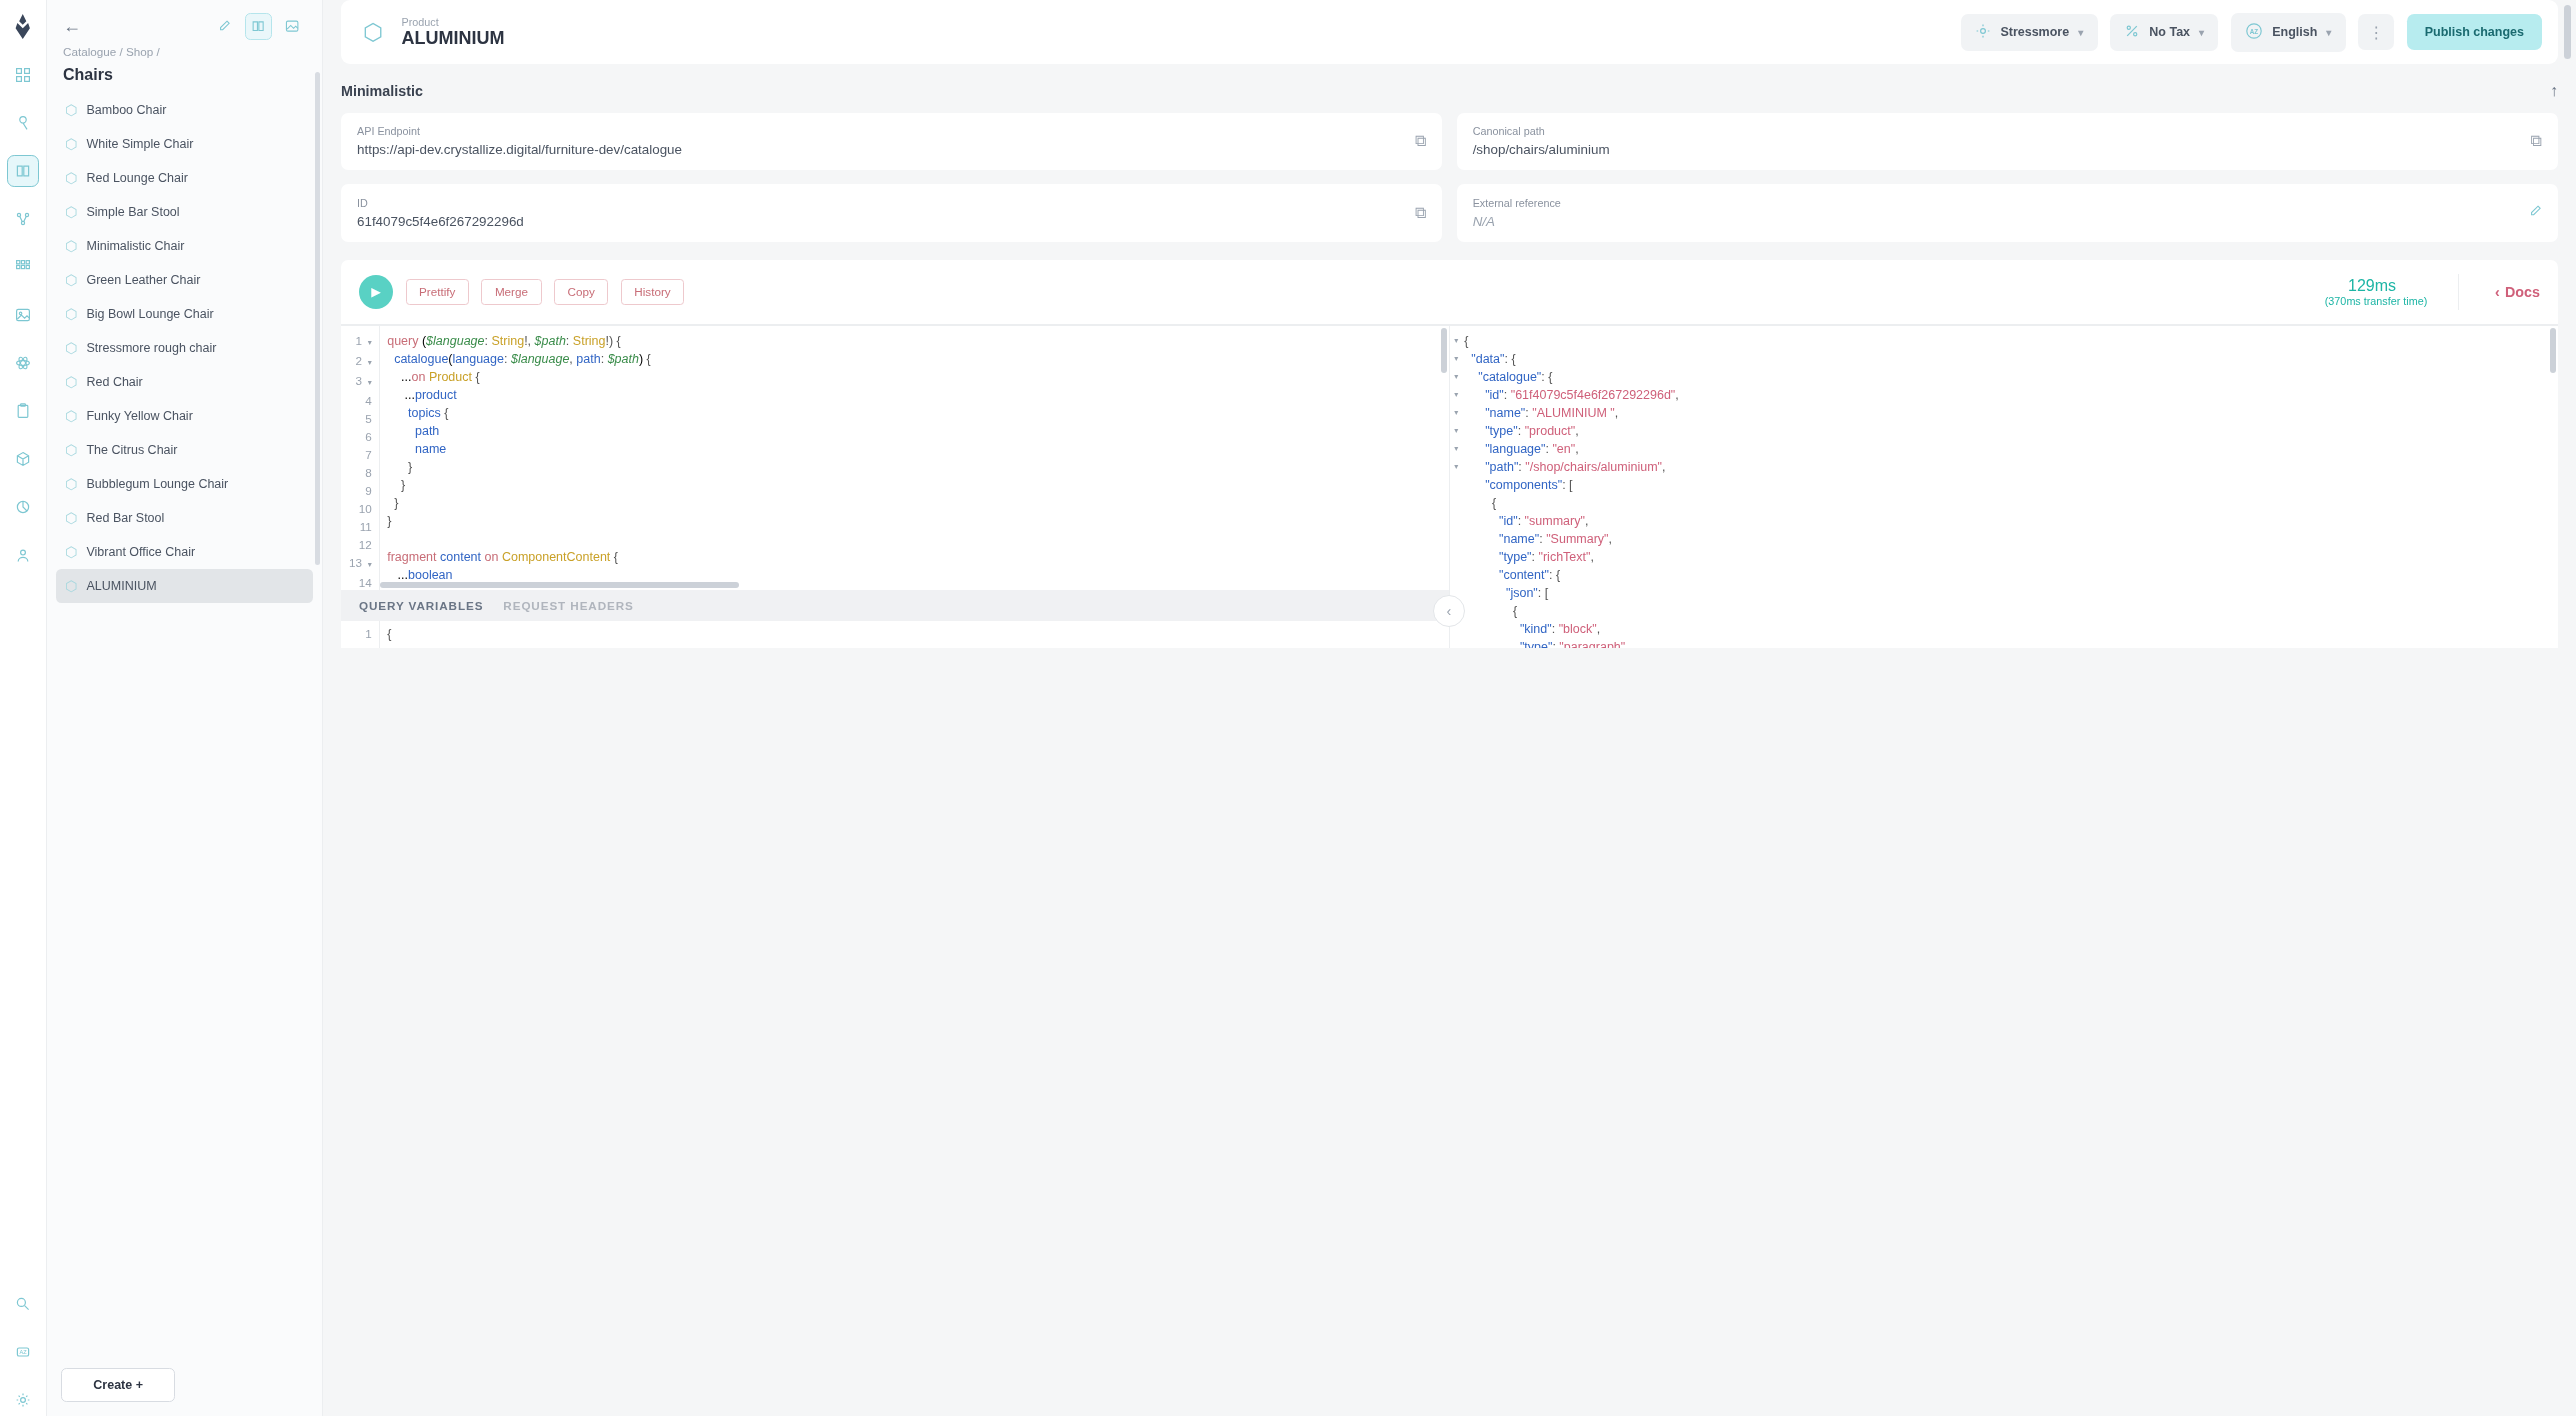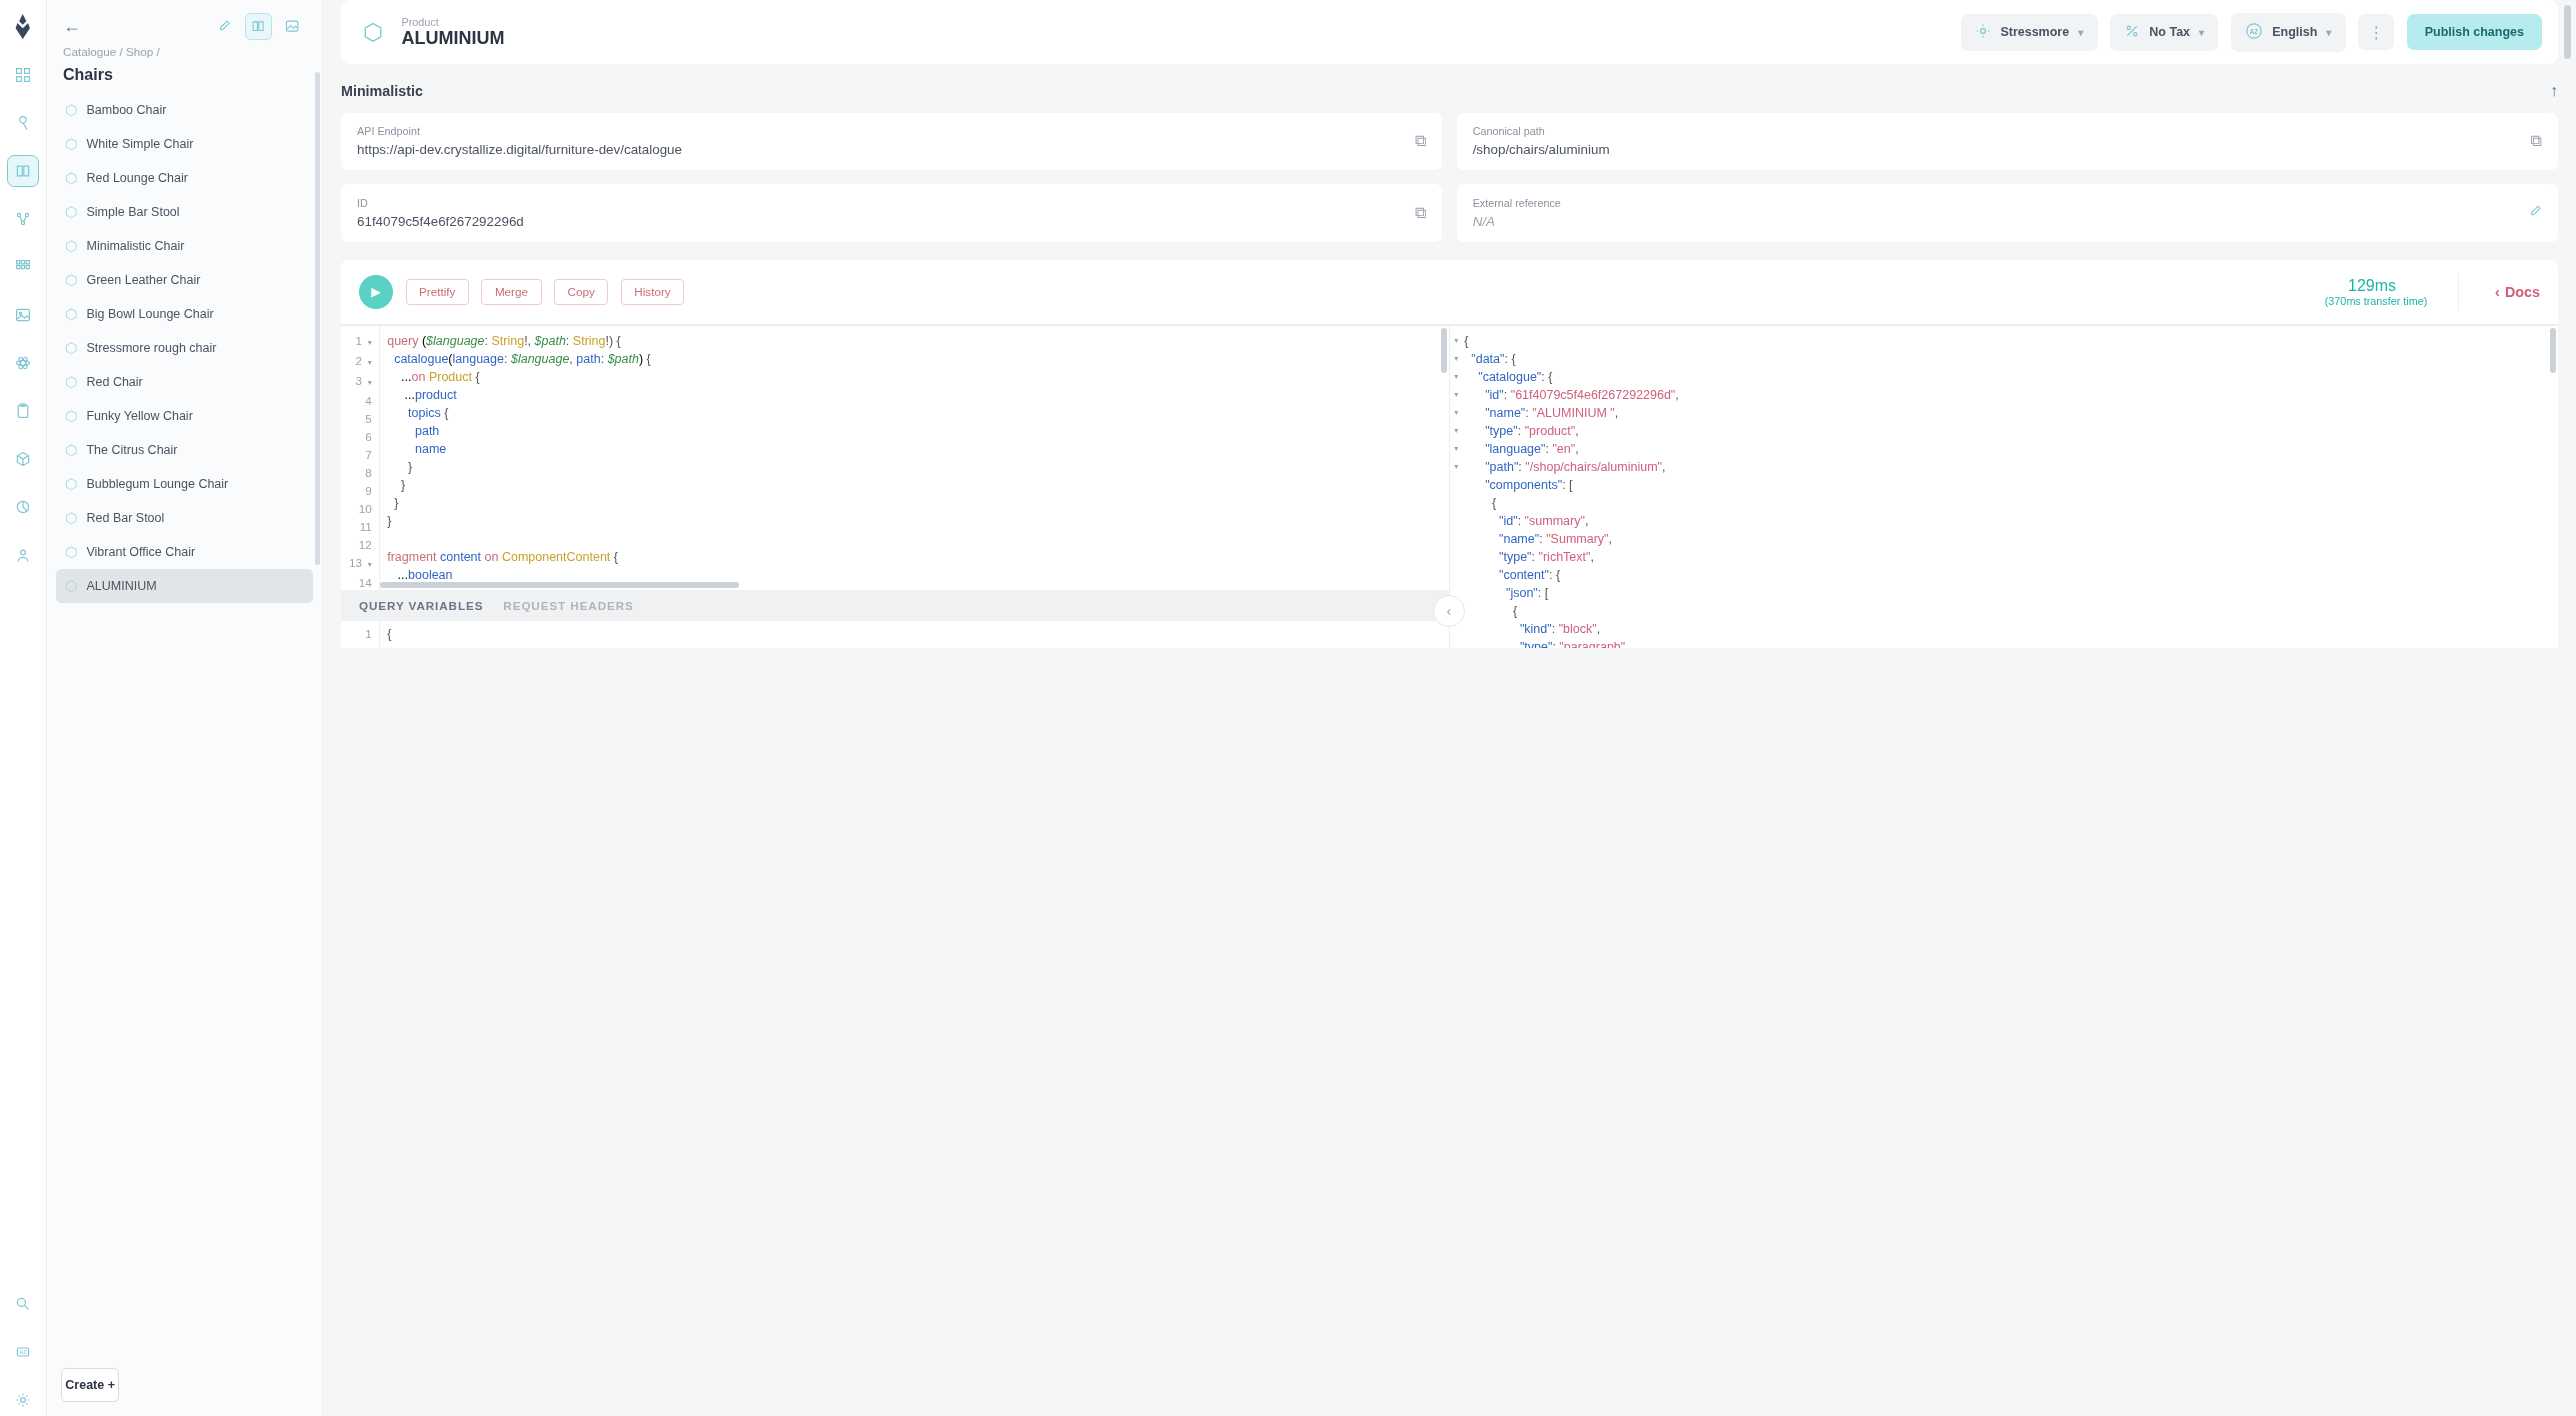--- a/index.html
+++ b/index.html
@@ -21,21 +21,21 @@
 .header-btn { width: 27px; height: 27px; border-radius: 5.4px; display: flex; align-items: center; justify-content: center; color: #7dc7d2; cursor: pointer; }
 .header-btn.active { background: #eaf7fa; border: 0.9px solid #b5e5ec; }
 .breadcrumb { font-size: 11.7px; color: #9aa3af; }
 .breadcrumb span { cursor: pointer; }
 .page-title { font-size: 16px; font-weight: 700; color: #2d3442; margin-top: 8px; }
 .item-list { flex: 1; overflow-y: auto; padding: 0 9px; }
 .list-row { display: flex; align-items: center; gap: 9px; padding: 9px 9px; border-radius: 5.4px; cursor: pointer; color: #4a5361; font-size: 12.5px; }
 .list-row.selected { background: #e2e5e8; }
 .list-row .prod-icon { color: #a6d7de; font-size: 14.3px; }
 .sidebar-footer { padding: 14.3px; }
-.create-btn { background: #fff; border: 0.9px solid #d8dce2; border-radius: 5.4px; padding: 9px 3px; font-size: 12.5px; font-weight: 600; color: #2d3442; cursor: pointer; }
+.create-btn { background: #fff; border: 0.9px solid #d8dce2; border-radius: 5.4px; padding: 9px 31px; font-size: 12.5px; font-weight: 600; color: #2d3442; cursor: pointer; }
 .sidebar-scroll { position: absolute; right: 1.8px; top: 72px; width: 5.4px; height: 493px; background: #d8dce2; border-radius: 2.7px; }
 
 
 .main { flex: 1; overflow-y: auto; padding: 0; position: relative; }
 .main-scroll { position: absolute; right: 5.4px; top: 5.4px; width: 6.3px; height: 54px; background: #ccd1d8; border-radius: 3.6px; }
 .product-bar { margin: 0 18px 18px 18px; background: #fff; border-radius: 9px; padding: 12.5px 16px; display: flex; align-items: center; gap: 12.5px; }
 .prod-head-icon { width: 32px; height: 32px; display: flex; align-items: center; justify-content: center; color: #7dc7d2; font-size: 23px; }
 .prod-head-text .sub { font-size: 10.8px; color: #9aa3af; }
 .prod-head-text .title { font-size: 18px; font-weight: 700; color: #2d3442; }
 .product-bar .gap { flex: 1; }

